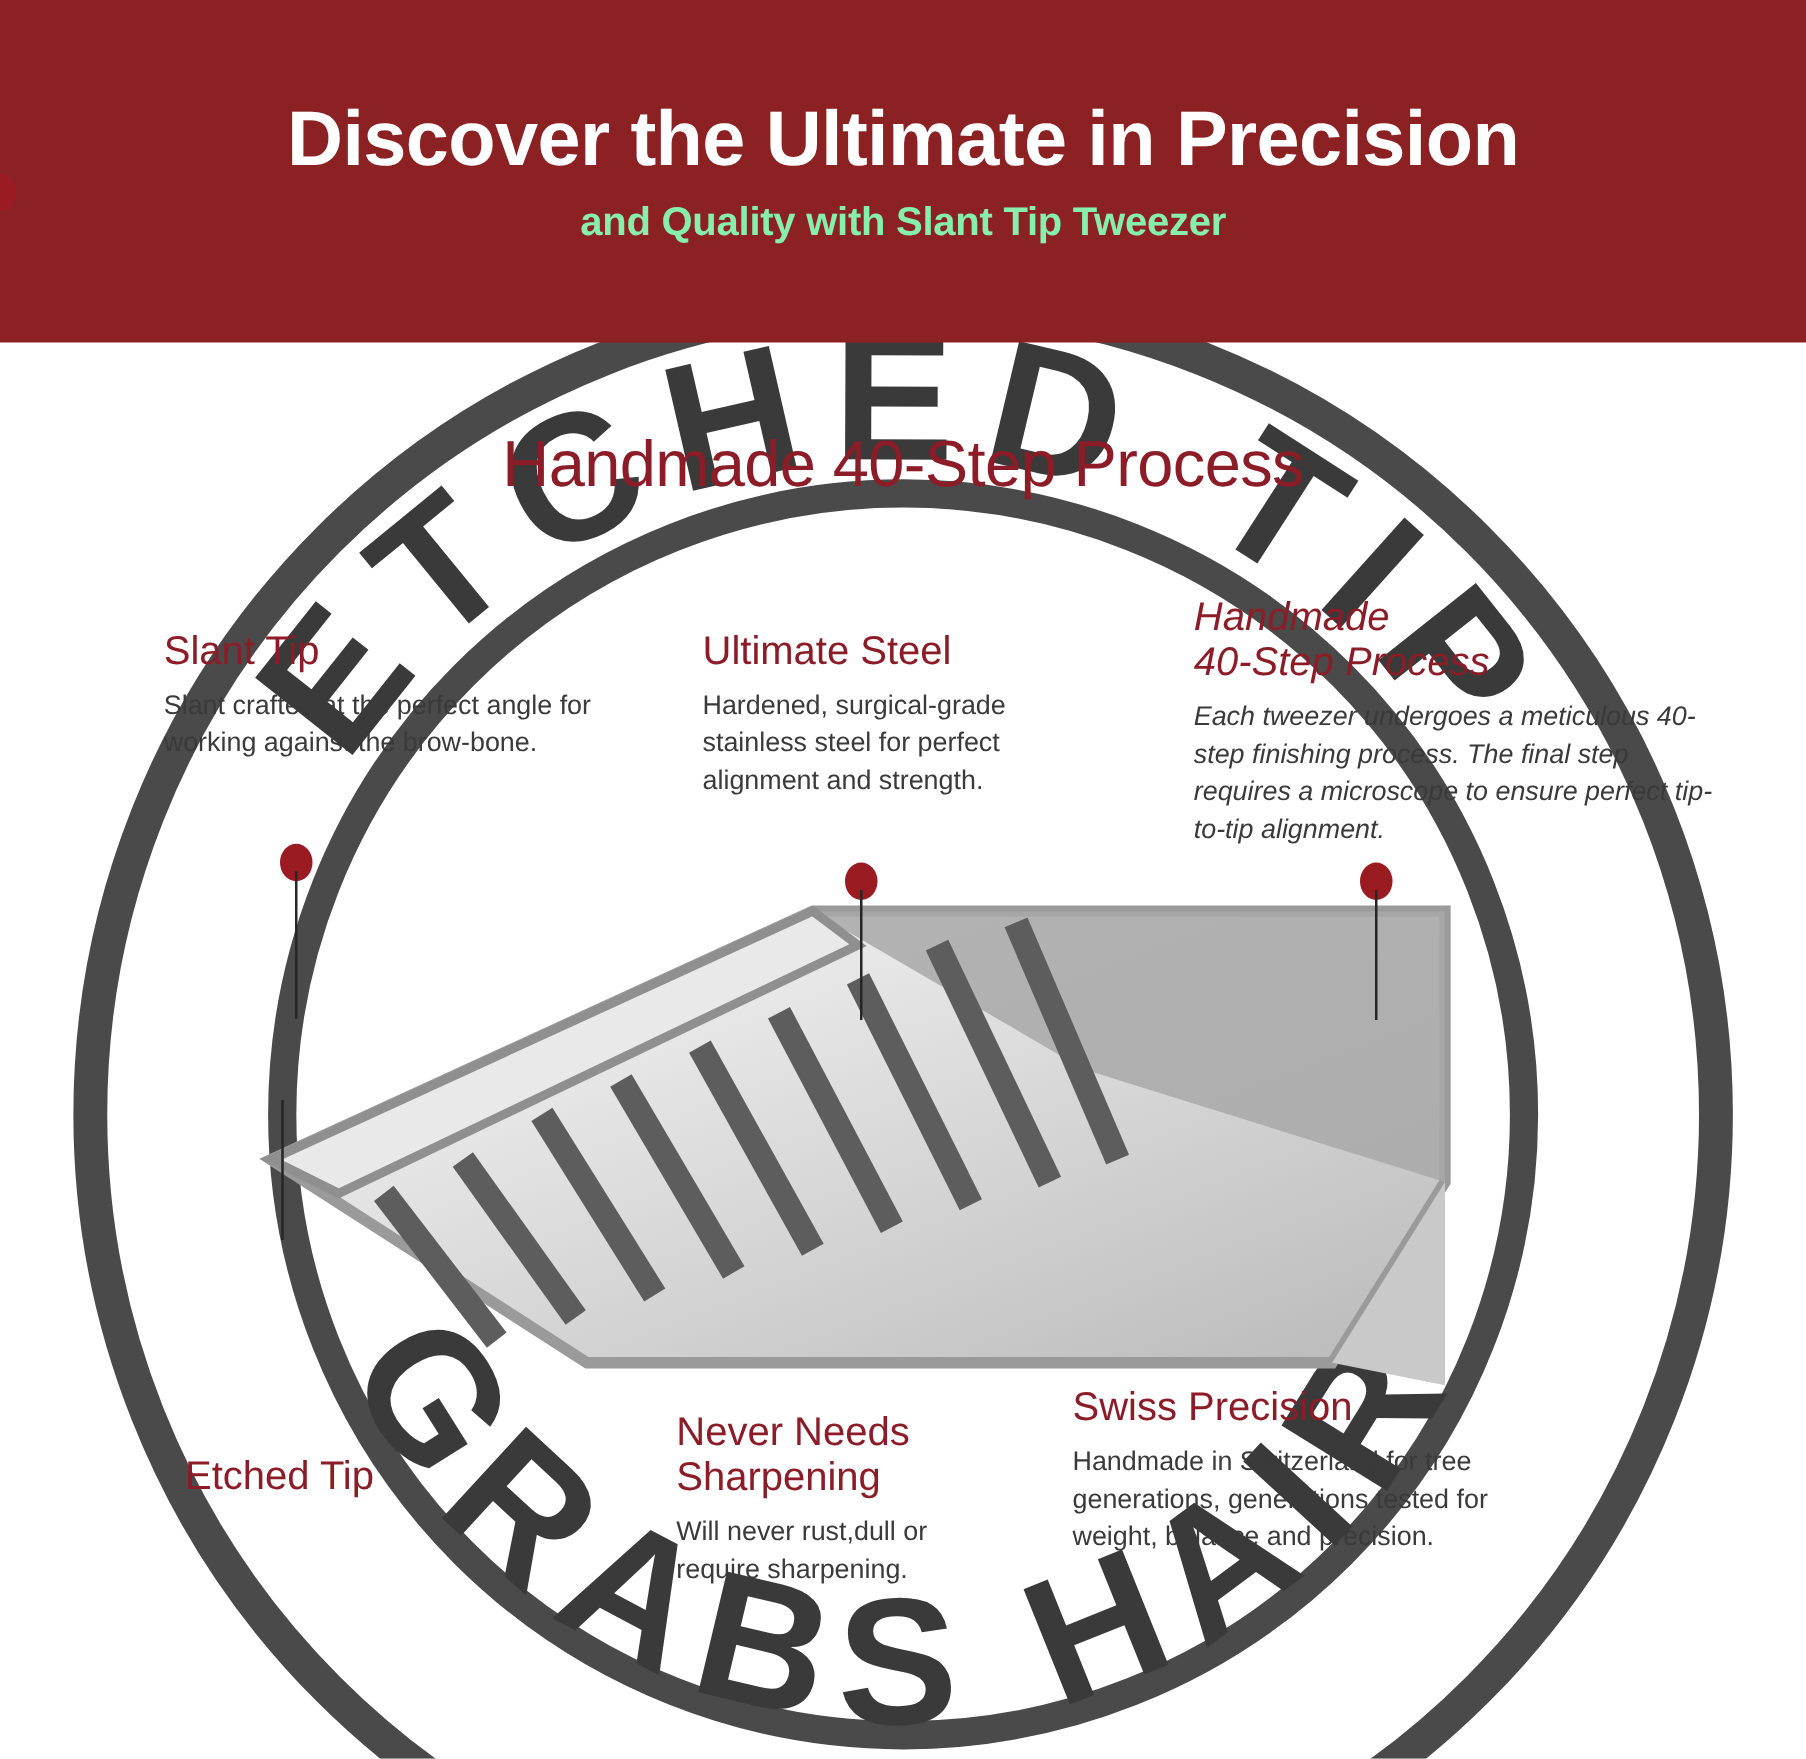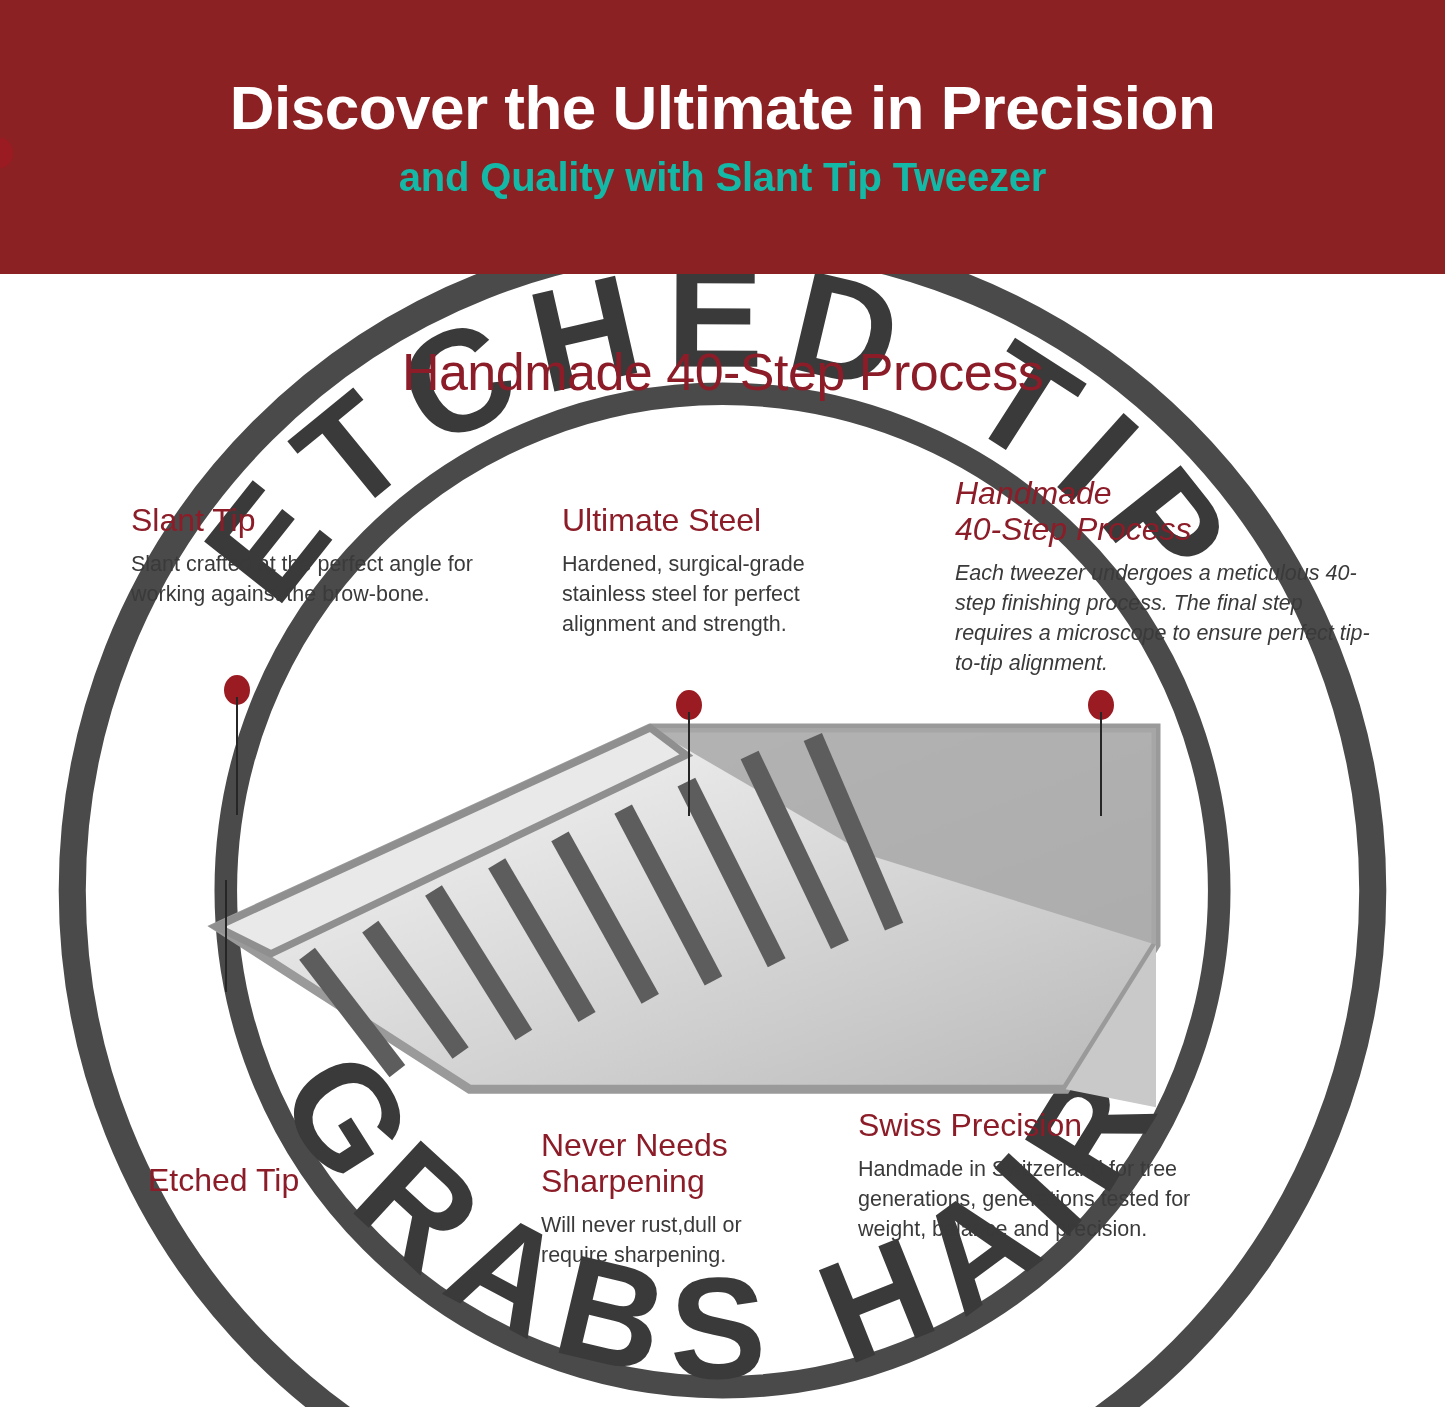--- a/index.html
+++ b/index.html
@@ -37,24 +37,24 @@
     font-family: "Liberation Sans", sans-serif;
     font-weight: bold;
     font-size: 62px;
     line-height: 1.0;
     letter-spacing: -0.5px;
     white-space: nowrap;
     text-align: center;
     margin: 0 0 18px 0;
   }
   #banner-subtitle {
-    color: #14b8a6;
+    color: #86efac;
     font-family: "Liberation Sans", sans-serif;
     font-weight: bold;
-    font-size: 40px;
+    font-size: 32px;
     line-height: 1.0;
     letter-spacing: -0.2px;
     white-space: nowrap;
     text-align: center;
     margin: 0;
   }
 
   
   #section-heading {
     position: absolute;

